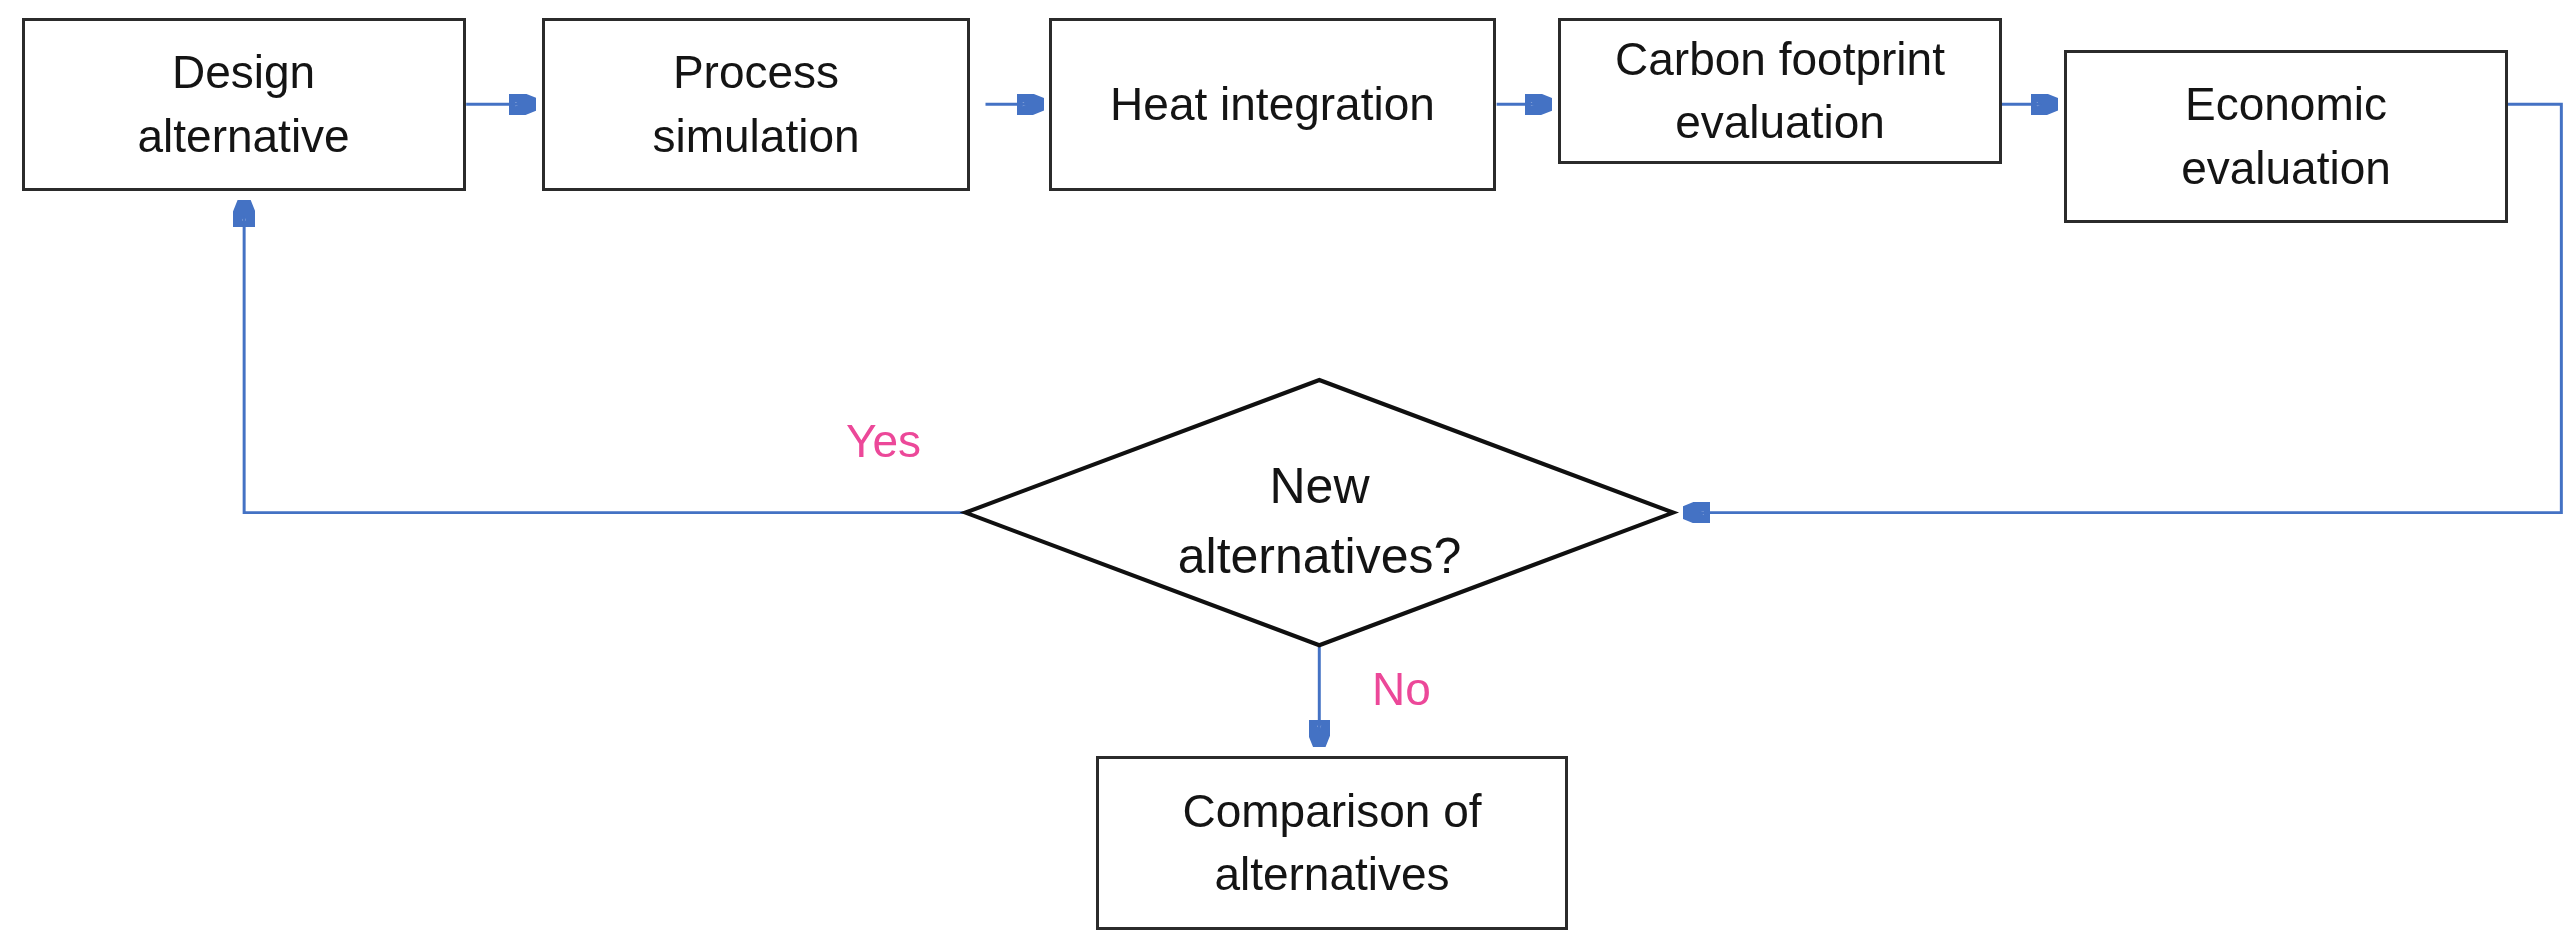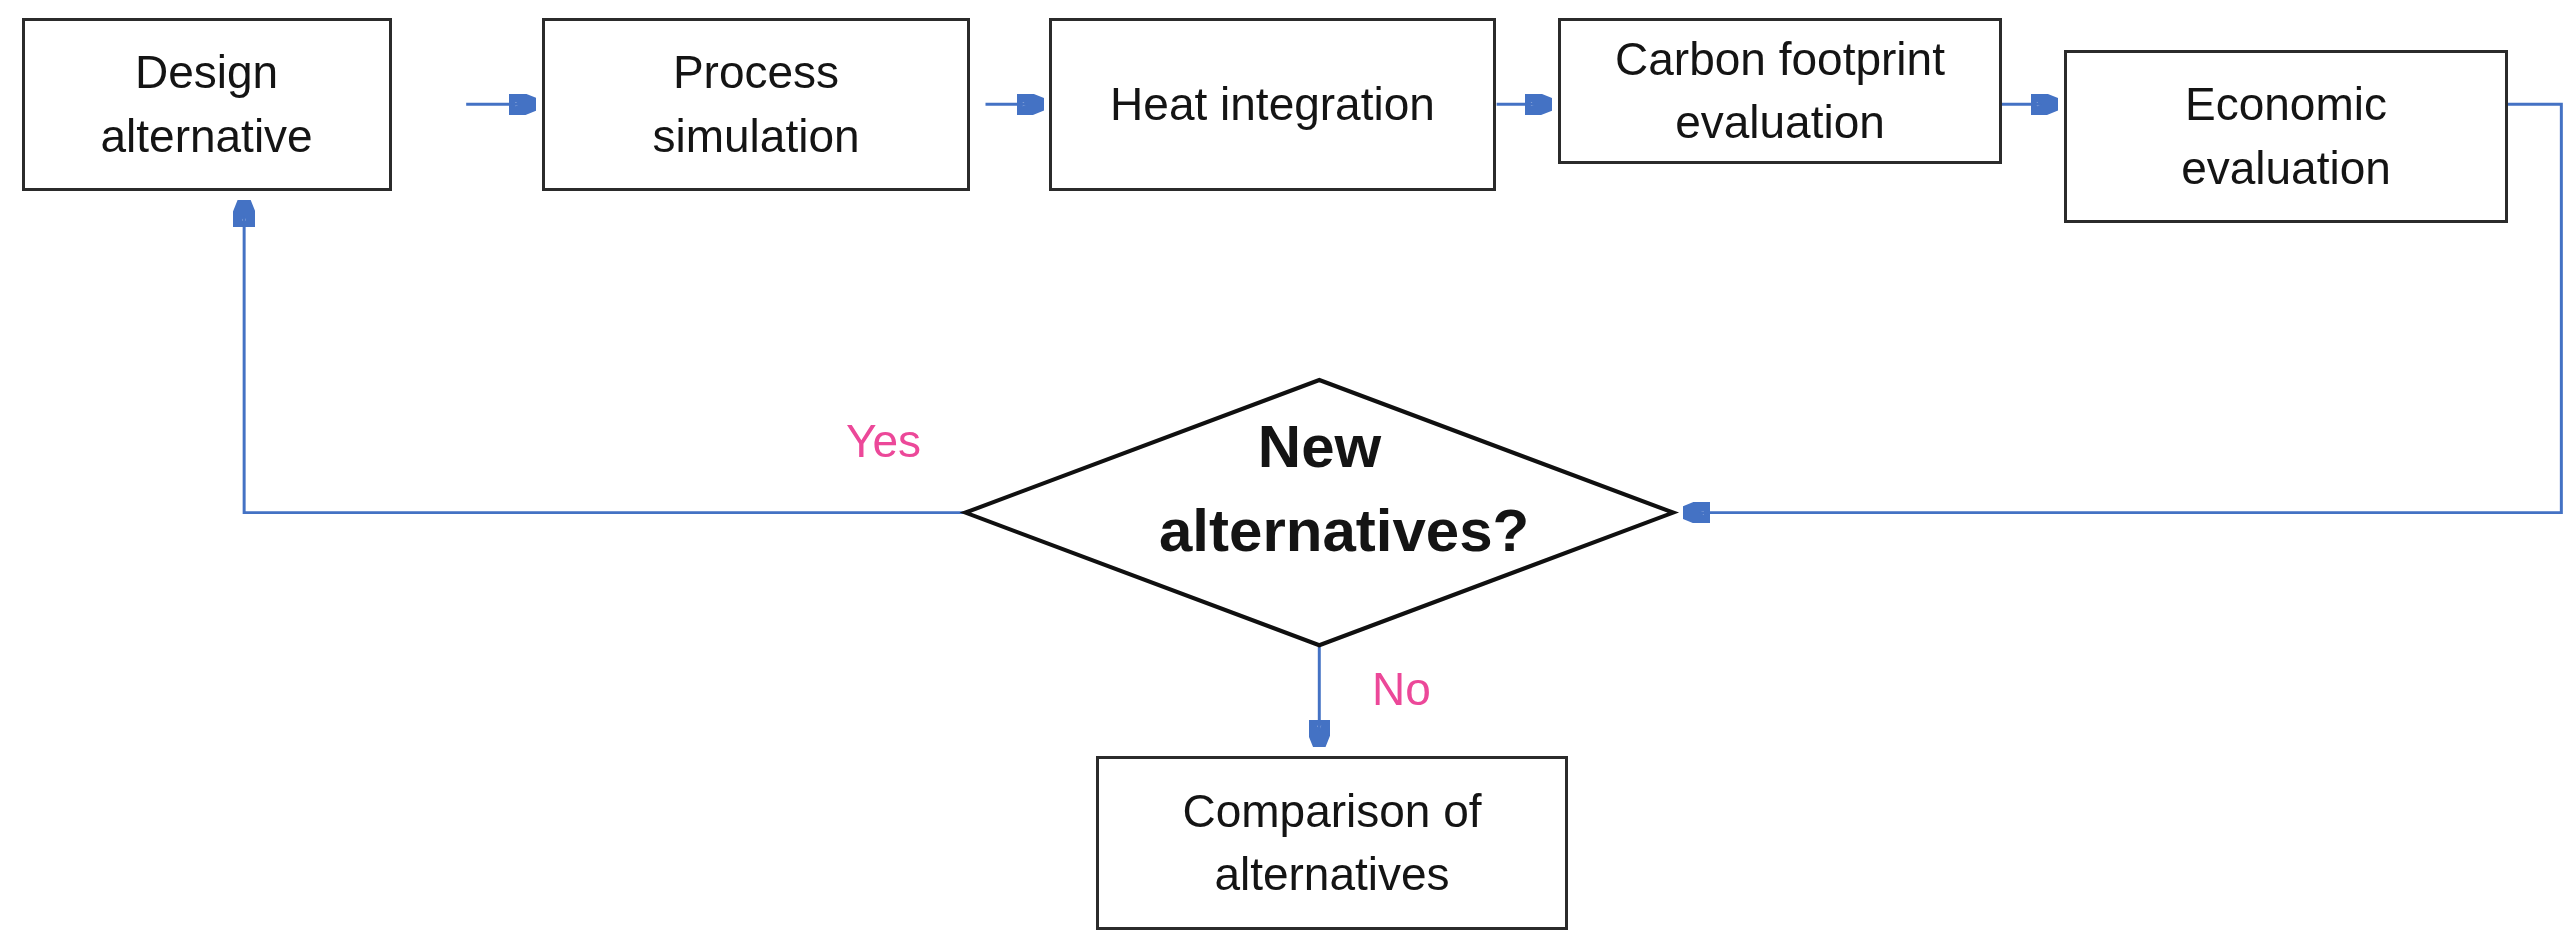--- a/index.html
+++ b/index.html
@@ -34,21 +34,21 @@
     display: inline-block;
   }
   
   .w-design      .label-inner { max-width: 313px; }
   .w-process     .label-inner { max-width: 313px; }
   .w-heat        .label-inner { max-width: 417px; }
   .w-carbon      .label-inner { max-width: 391px; }
   .w-economic    .label-inner { max-width: 313px; }
   .w-comparison  .label-inner { max-width: 380px; }
 
-  #node-design      { left: 21.6px;   top: 18px;  width: 370px; height: 173px; }
+  #node-design      { left: 21.6px;   top: 18px;  width: 444px; height: 173px; }
   #node-process     { left: 542px;  top: 18px;  width: 428px; height: 173px; }
   #node-heat        { left: 1049px; top: 18px;  width: 447px; height: 173px; }
   #node-carbon      { left: 1558px; top: 18px;  width: 444px; height: 146px; }
   #node-economic    { left: 2064px; top: 18px;  width: 444px; height: 173px; margin-top: 32px; }
   #node-comparison  { left: 1096px; top: 756px; width: 472px; height: 174px; }
 
   #connector-layer {
     position: absolute;
     left: 0; top: 0;
     width: 2576px;
@@ -62,32 +62,31 @@
   }
   #decision-shape {
     fill: #ffffff;
     stroke: #101010;
     stroke-width: 5.5;
     stroke-linejoin: miter;
   }
   #decision-label {
     position: absolute;
     left: 1133px;
-    top: 408px;
+    top: 440px;
     width: 373px;
     height: 161px;
     display: flex;
     align-items: center;
     justify-content: center;
     text-align: center;
-    font-size: 60px;
+    font-size: 50px;
     line-height: 1.4;
     color: #141414;
     z-index: 2;
-    font-weight: bold;
   }
   #decision-label .label-inner { display: inline-block; max-width: 321px; }
   .edge-label {
     position: absolute;
     font-size: 46px;
     color: #ec4899;
     text-align: center;
     z-index: 2;
   }
   #edge-label-yes { left: 809px; top: 414px; width: 149px; }

